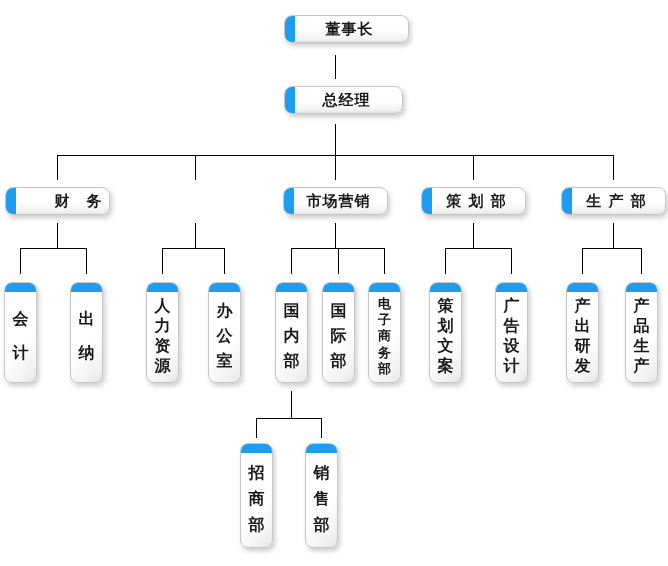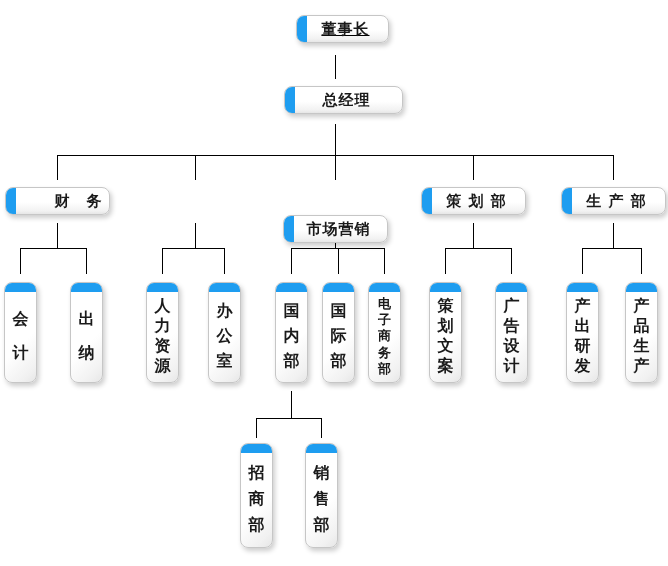--- a/index.html
+++ b/index.html
@@ -77,35 +77,35 @@
   <div class="line" style="left:613px;top:223px;width:1px;height:25px;"></div>
   <div class="line" style="left:582px;top:248px;width:60px;height:1px;"></div>
   <div class="line" style="left:582px;top:248px;width:1px;height:26px;"></div>
   <div class="line" style="left:641px;top:248px;width:1px;height:26px;"></div>
 
   <div class="line" style="left:291px;top:391px;width:1px;height:27px;"></div>
   <div class="line" style="left:256px;top:418px;width:66px;height:1px;"></div>
   <div class="line" style="left:256px;top:418px;width:1px;height:20px;"></div>
   <div class="line" style="left:321px;top:418px;width:1px;height:20px;"></div>
 
-  <div class="hbox" style="left:296px;top:15px;width:93px;text-decoration:underline;">
+  <div class="hbox" style="left:284px;top:15px;width:125px;">
     <span class="stripe"></span>
     <span class="hlabel">董事长</span>
   </div>
 
   <div class="hbox" style="left:284px;top:86px;width:119px;">
     <span class="stripe"></span>
     <span class="hlabel">总经理</span>
   </div>
 
   <div class="hbox" style="left:5px;top:187px;width:105px;padding-left:36px;">
     <span class="stripe"></span>
     <span class="hlabel">财　务</span>
   </div>
-  <div class="hbox" style="left:283px;top:187px;width:105px;margin-top:28px;">
+  <div class="hbox" style="left:283px;top:187px;width:105px;">
     <span class="stripe"></span>
     <span class="hlabel">市场营销</span>
   </div>
   <div class="hbox" style="left:561px;top:187px;width:105px;">
     <span class="stripe"></span>
     <span class="hlabel">生 产 部</span>
   </div>
   <div class="hbox" style="left:421px;top:187px;width:105px;">
     <span class="stripe"></span>
     <span class="hlabel">策 划 部</span>

